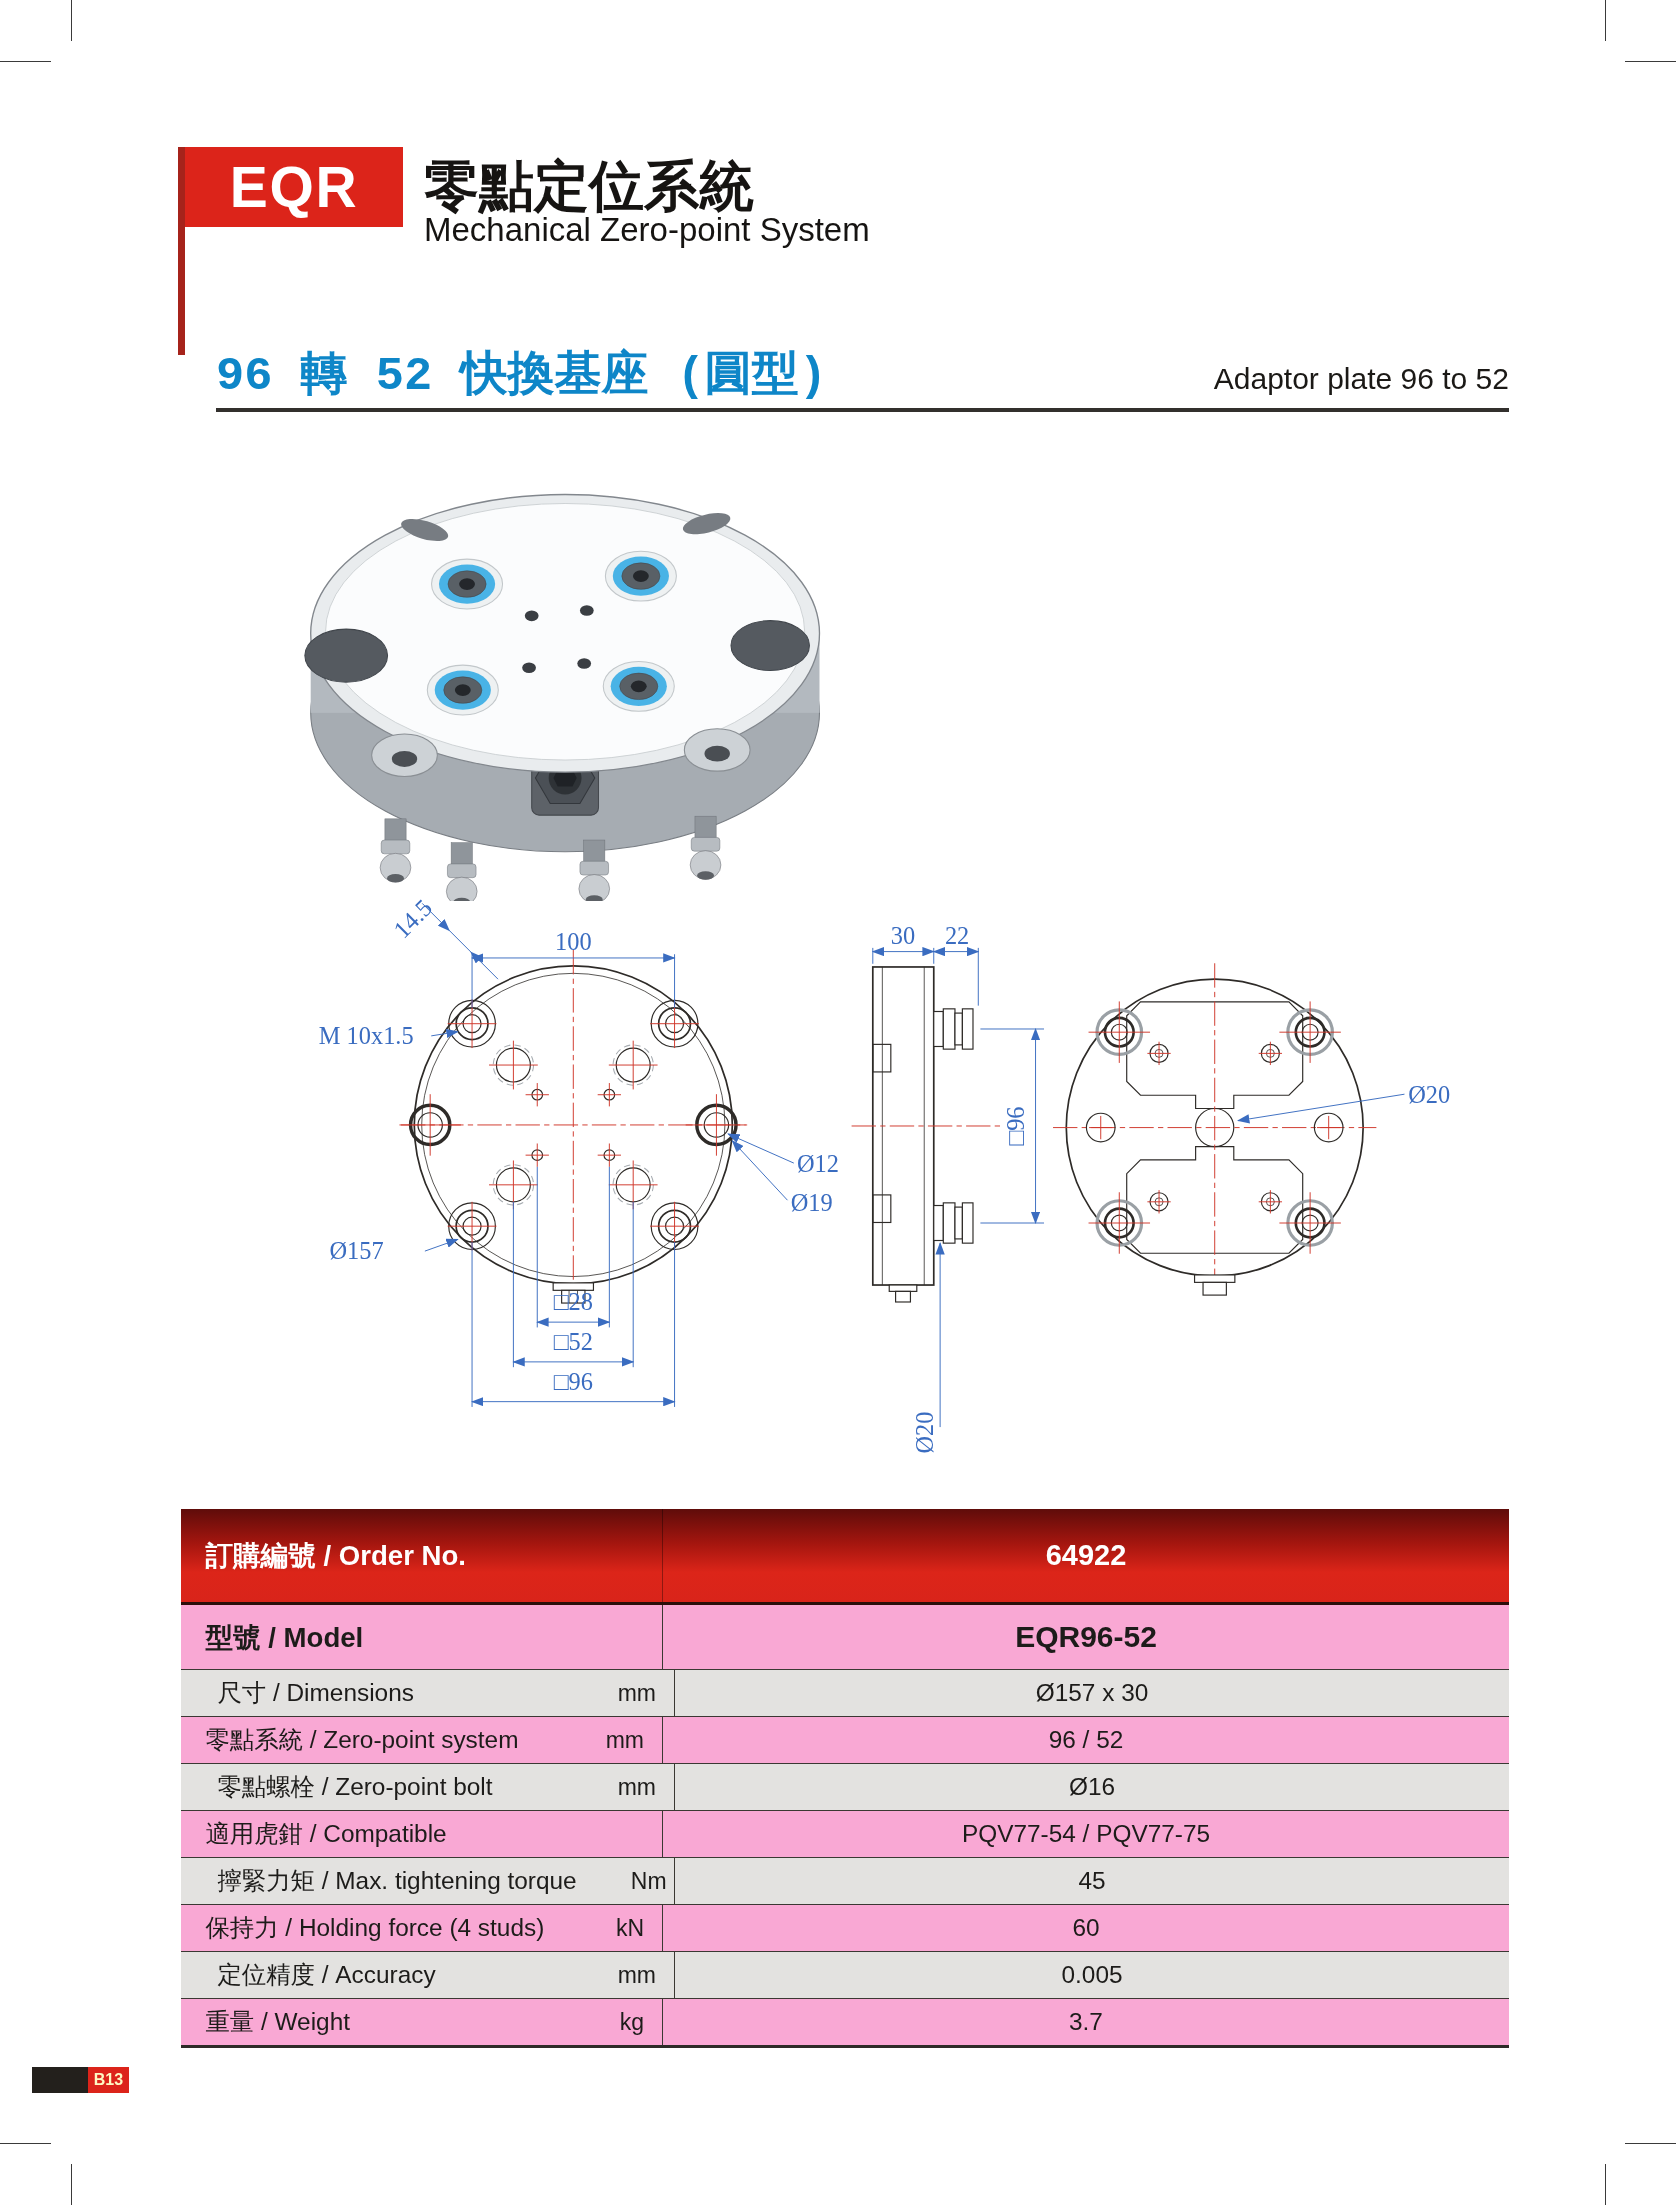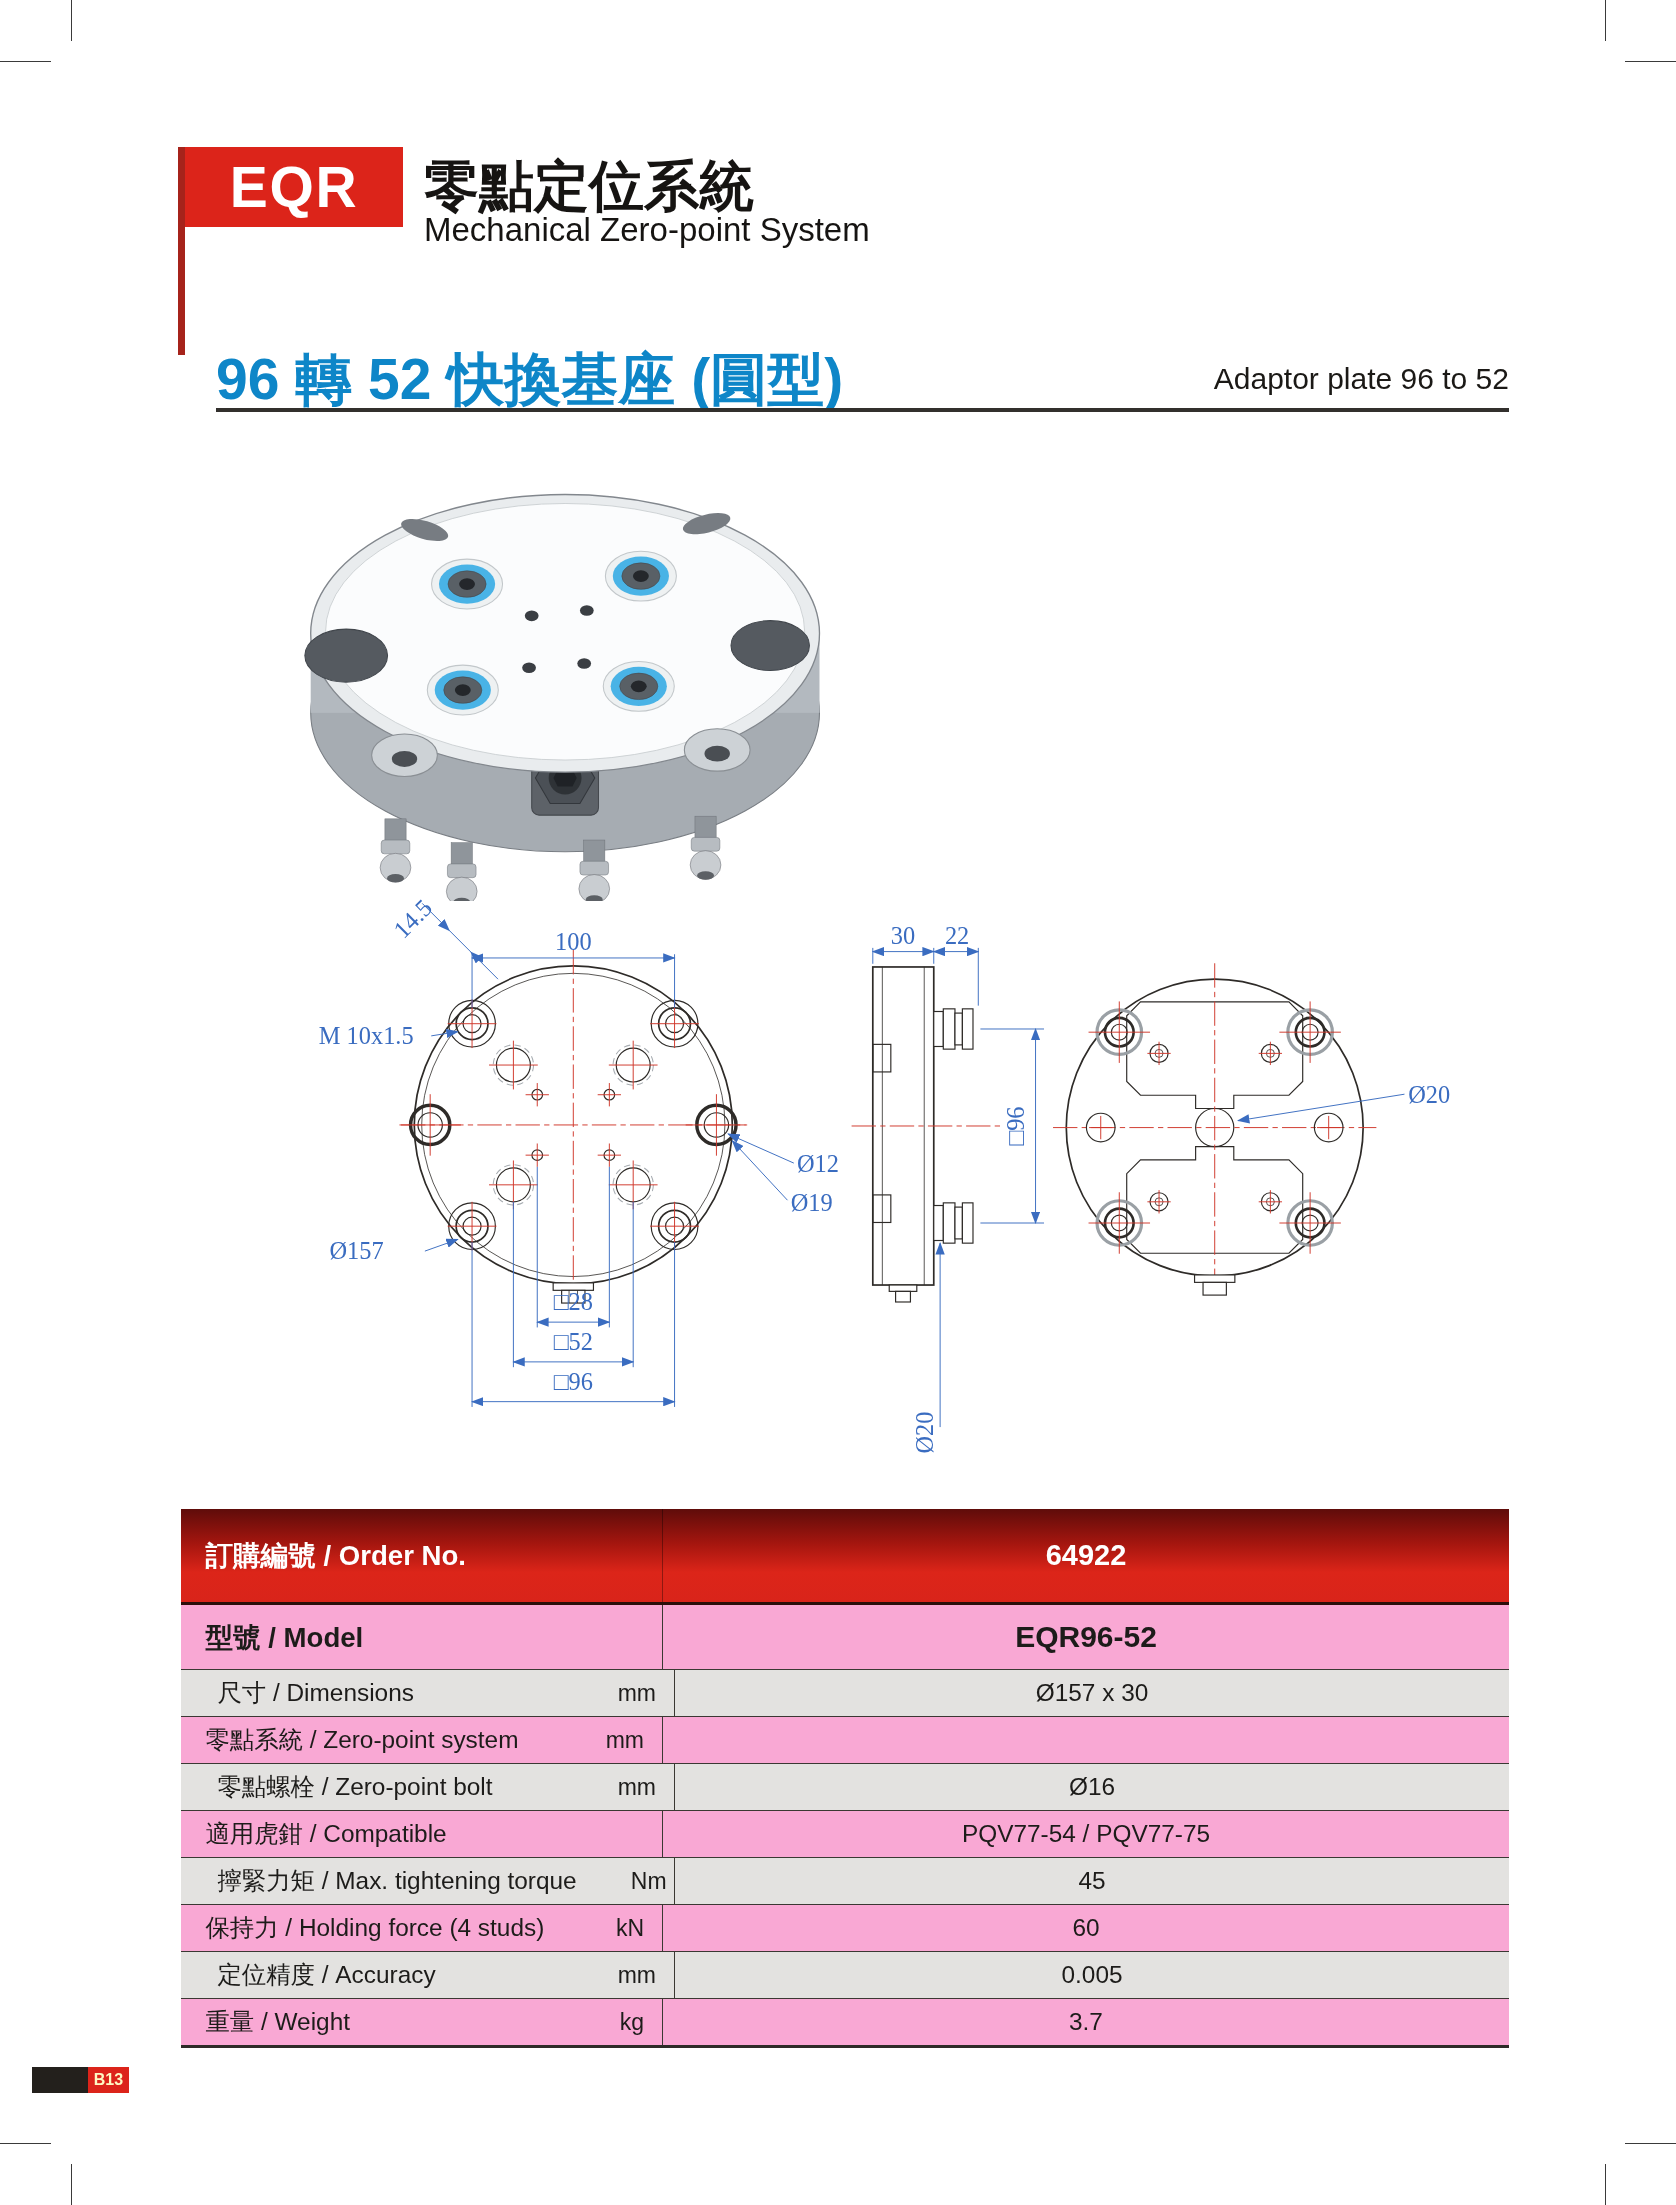--- a/index.html
+++ b/index.html
@@ -8,21 +8,21 @@
   .abs{position:absolute;}
   .crop{position:absolute;background:#3a3a3a;}
   
   .ribbon{position:absolute;left:178px;top:147px;width:7.4px;height:208px;background:#a6231b;}
   .logobox{position:absolute;left:185px;top:147px;width:218px;height:80px;background:#dc241a;
            display:flex;align-items:center;justify-content:center;}
   .logobox span{color:#fff;font-size:57px;font-weight:700;letter-spacing:1.6px;}
   .brand-cjk{position:absolute;left:424px;top:150px;font-size:55px;font-weight:700;color:#161412;white-space:nowrap;}
   .brand-en{position:absolute;left:424px;top:211px;font-size:33px;font-weight:400;color:#161412;white-space:nowrap;}
   
-  .title-cjk{position:absolute;left:216px;top:342px;font-size:57px;font-weight:700;color:#0e86c8;white-space:nowrap;}
+  .title-cjk{position:absolute;left:216px;top:342px;font-size:47px;font-weight:700;color:#0e86c8;white-space:nowrap;font-family:Liberation Mono, monospace;}
   .title-en{position:absolute;right:167px;top:362px;font-size:30px;color:#1b1916;white-space:nowrap;}
   .rule{position:absolute;left:216px;top:408px;width:1293px;height:3.7px;background:#32302d;}
   .subtitle-cjk{position:absolute;right:167px;top:428px;font-size:40px;font-weight:700;color:#0e86c8;white-space:nowrap;}
   
   .spec{position:absolute;left:181px;top:1509px;width:1328px;border-bottom:3.7px solid #2e2b28;}
   .thead{height:93px;display:flex;color:#fff;border-bottom:3.2px solid #2b0e0a;
          background:linear-gradient(180deg,#5f0c0a 0%,#a6160f 38%,#dc2519 68%,#d9241a 100%);}
   .trow{display:flex;height:46px;color:#1d1c1a;border-top:1.6px solid #3b3833;background:#f9a8d4;}
   .trow.rm{height:64px;border-top:none;}
   .trow.shade{background:#e3e2e0;padding-left:12px;}
@@ -356,20 +356,21 @@
           <span class="lab">尺寸 / Dimensions</span>
           <span class="unit">mm</span>
         </div>
       <div class="cv">Ø157 x 30</div>
     </div>
     <div class="trow">
       <div class="cl">
           <span class="lab">零點系統 / Zero-point system</span>
           <span class="unit">mm</span>
         </div>
+      <div class="cv">96 / 52</div>
     </div>
     <div class="trow shade">
       <div class="cl">
           <span class="lab">零點螺栓 / Zero-point bolt</span>
           <span class="unit">mm</span>
         </div>
       <div class="cv">Ø16</div>
     </div>
     <div class="trow">
       <div class="cl">

